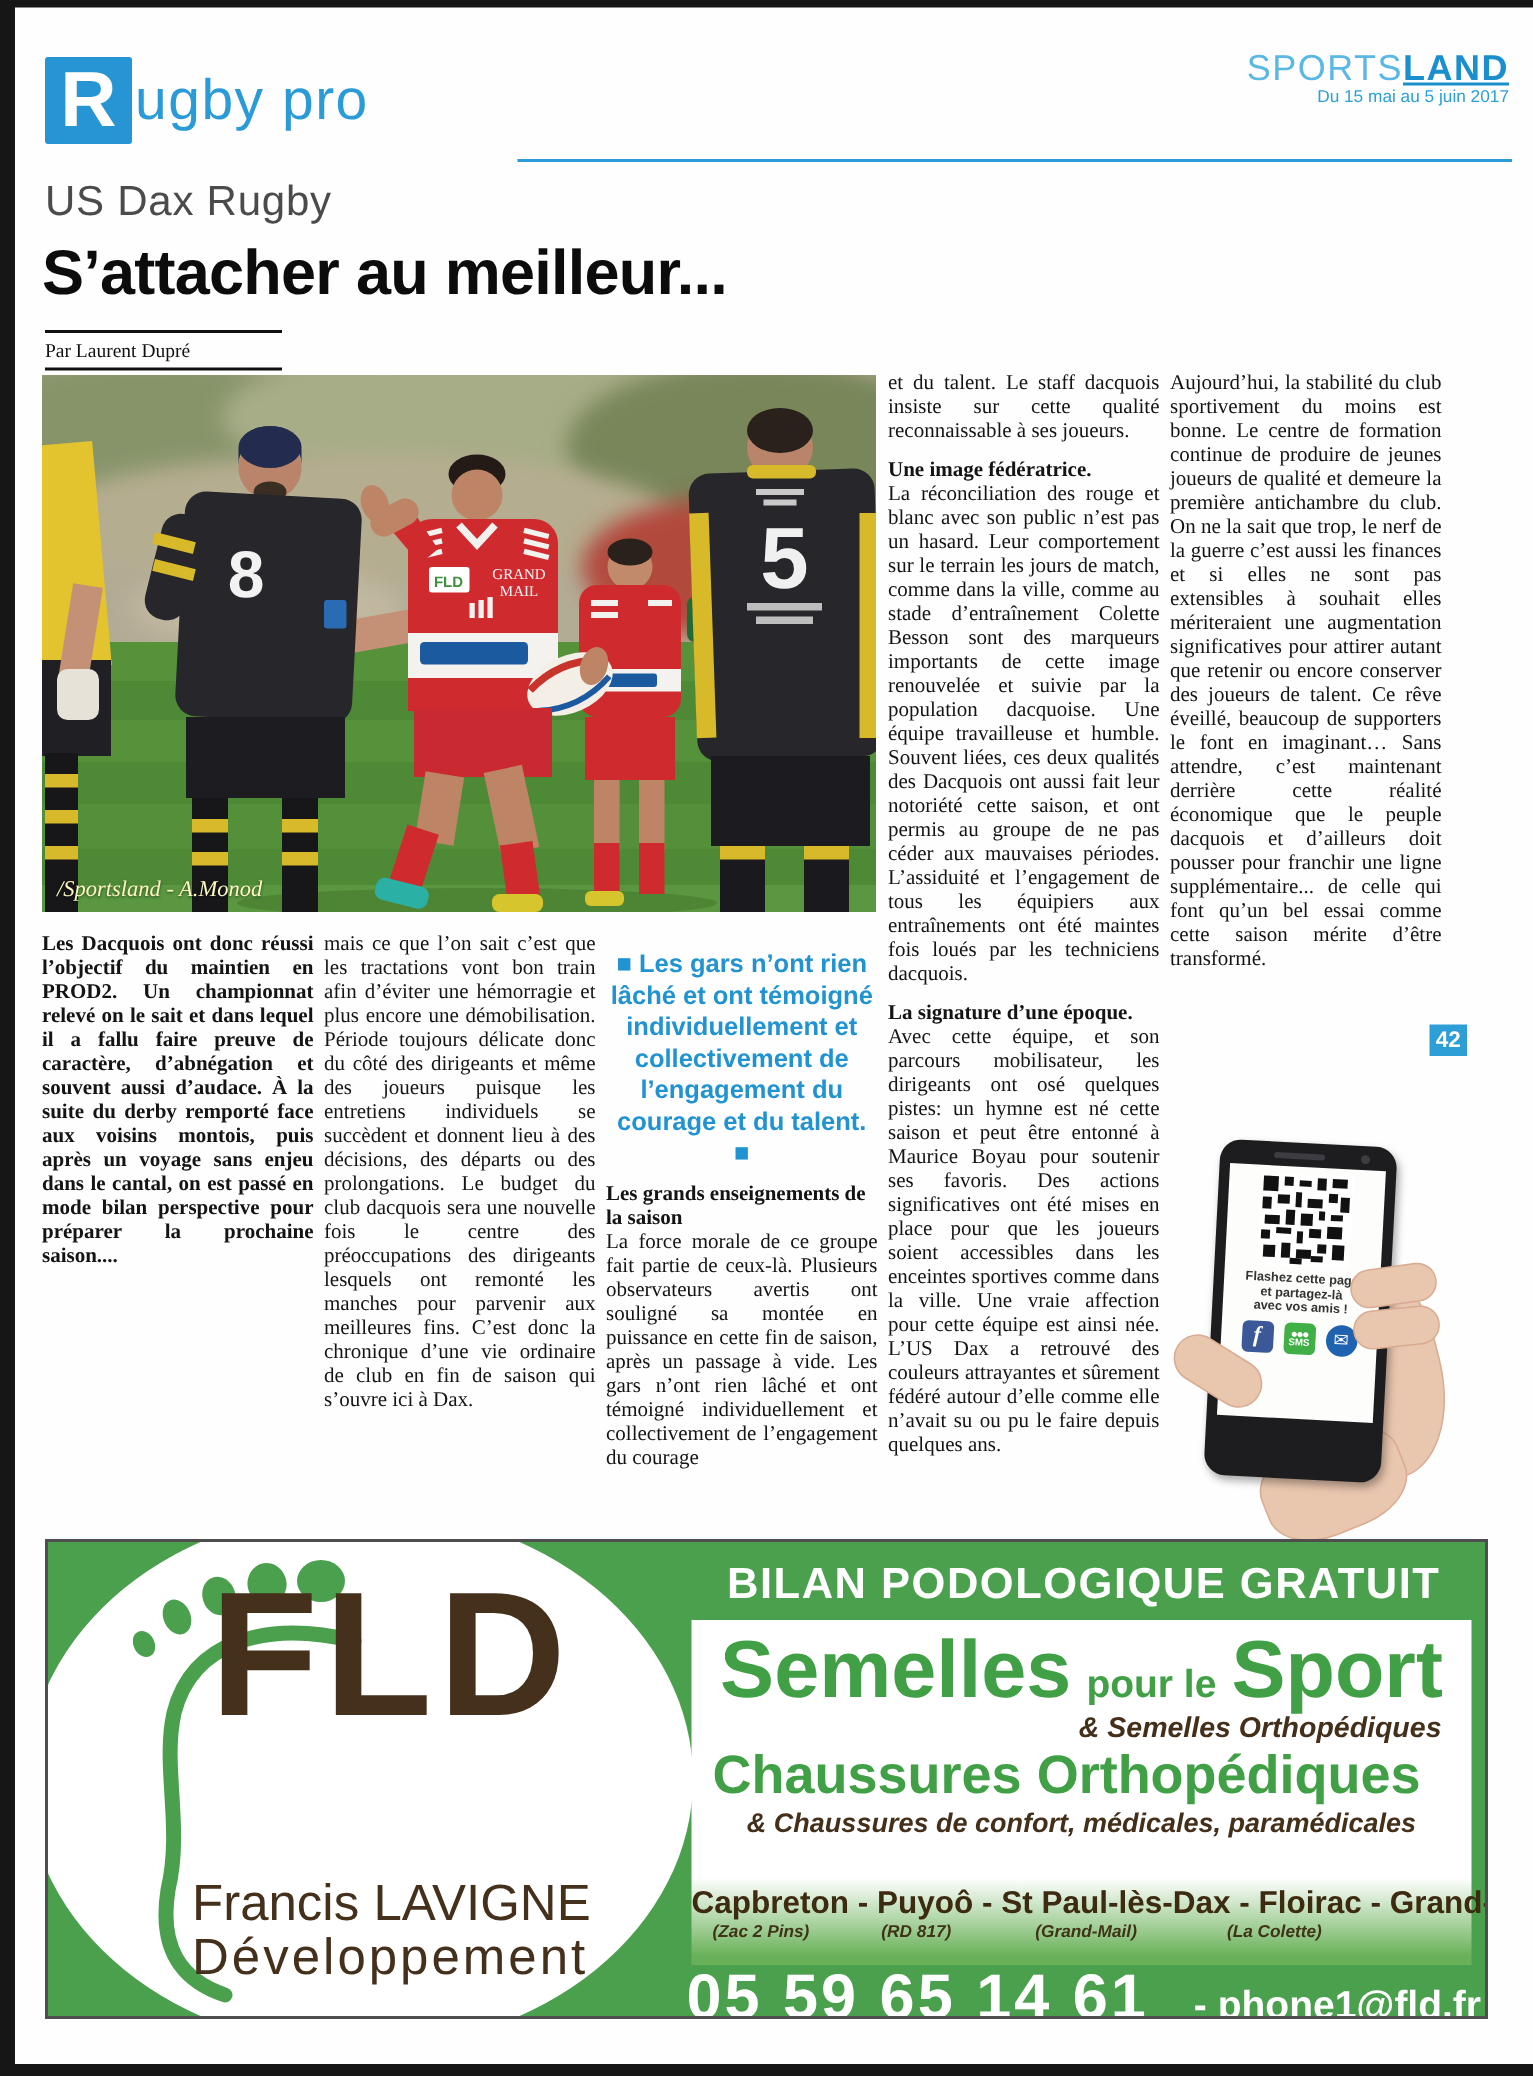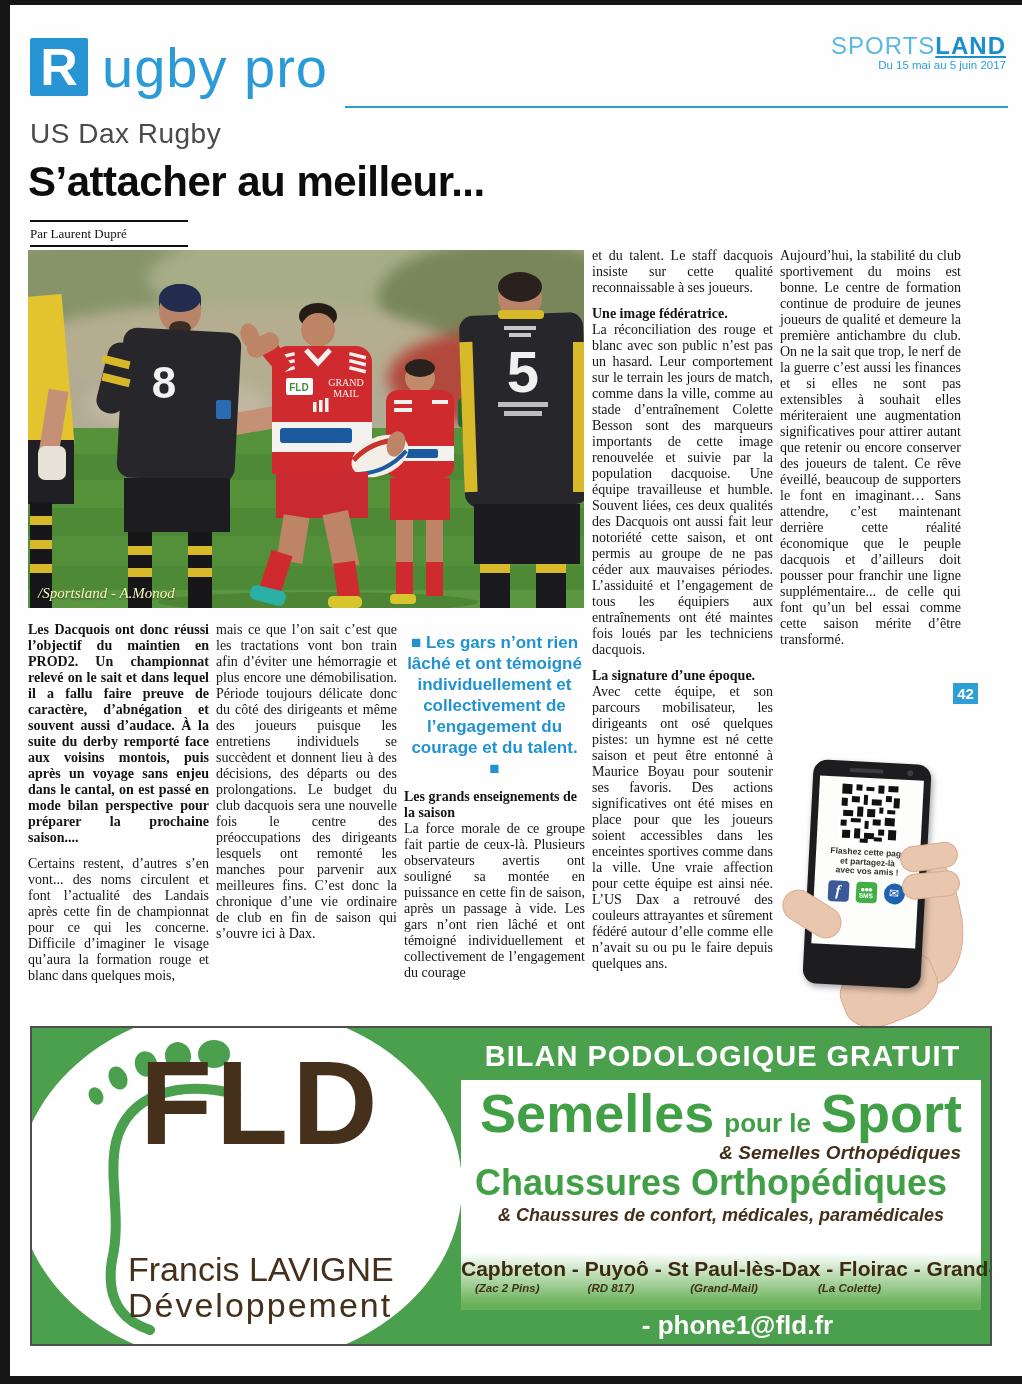--- a/index.html
+++ b/index.html
@@ -6,21 +6,21 @@
   .page{position:relative;width:1022px;height:1384px;background:#fefefe;overflow:hidden;
         font-family:"Liberation Sans",sans-serif;}
   .edge-left{position:absolute;left:0;top:0;width:10px;height:1384px;background:#161616;}
   .edge-top{position:absolute;left:0;top:0;width:1022px;height:5px;background:#161616;}
   .edge-bottom{position:absolute;left:0;top:1376px;width:1022px;height:8px;background:#161616;}
 
   
   .rp-wrap{position:absolute;left:30px;top:36px;height:62px;display:flex;align-items:center;}
   .rp-box{display:inline-flex;align-items:center;justify-content:center;width:58px;height:58px;
           background:#2795d3;color:#fff;font-size:52px;font-weight:bold;border-radius:2px;}
-  .rp-rest{color:#2a9bd6;font-size:56px;letter-spacing:1px;margin-left:14px;font-weight:500;}
+  .rp-rest{color:#2a9bd6;font-size:38px;letter-spacing:1px;margin-left:2px;font-weight:500;}
   .masthead{position:absolute;right:16px;top:34px;text-align:right;line-height:1;}
   .mh-light{color:#5bb7e3;font-size:24px;letter-spacing:1px;}
   .mh-bold{color:#1b8ecd;font-size:24px;font-weight:bold;letter-spacing:1px;text-decoration:underline;}
   .mh-date{color:#2a9fd8;font-size:11.5px;margin-top:2px;}
   .blue-rule{position:absolute;left:345px;top:106px;width:663px;height:2px;background:#2a9bd6;}
 
   .kicker{position:absolute;left:30px;top:118px;font-size:28px;color:#4b4b4b;letter-spacing:0.5px;}
   .headline{position:absolute;left:28px;top:158px;font-size:42px;font-weight:bold;color:#0c0c0c;
             letter-spacing:-0.5px;}
   .byline{position:absolute;left:30px;top:220px;width:158px;border-top:2px solid #111;
@@ -283,21 +283,20 @@
         <rect x="508" y="314" width="30" height="44" fill="#1a1a1e"></rect>
         <rect x="452" y="314" width="30" height="9" fill="#d8b92a"></rect>
         <rect x="508" y="314" width="30" height="9" fill="#d8b92a"></rect>
       </g>
     </svg>
     <div class="photo-credit">/Sportsland - A.Monod</div>
   </div>
 
   <div class="col col-a">
     <p class="lead">Les Dacquois ont donc réussi l’objectif du maintien en PROD2. Un championnat relevé on le sait et dans lequel il a fallu faire preuve de caractère, d’abnégation et souvent aussi d’audace. À la suite du derby remporté face aux voisins montois, puis après un voyage sans enjeu dans le cantal, on est passé en mode bilan perspective pour préparer la prochaine saison....</p>
-    <p>Certains restent, d’autres s’en vont... des noms circulent et font l’actualité des Landais après cette fin de championnat pour ce qui les concerne. Difficile d’imaginer le visage qu’aura la formation rouge et blanc dans quelques mois,</p>
   </div>
 
   <div class="col col-b">
     <p>mais ce que l’on sait c’est que les tractations vont bon train afin d’éviter une hémorragie et plus encore une démobilisation. Période toujours délicate donc du côté des dirigeants et même des joueurs puisque les entretiens individuels se succèdent et donnent lieu à des décisions, des départs ou des prolongations. Le budget du club dacquois sera une nouvelle fois le centre des préoccupations des dirigeants lesquels ont remonté les manches pour parvenir aux meilleures fins. C’est donc la chronique d’une vie ordinaire de club en fin de saison qui s’ouvre ici à Dax.</p>
   </div>
 
   <div class="col col-c">
     <p class="pullquote">■ Les gars n’ont rien lâché et ont témoigné individuellement et collectivement de l’engagement du courage et du talent. ■</p>
     <p class="subhead">Les grands enseignements de la saison</p>
     <p style="margin-top:0">La force morale de ce groupe fait partie de ceux-là. Plusieurs observateurs avertis ont souligné sa montée en puissance en cette fin de saison, après un passage à vide. Les gars n’ont rien lâché et ont témoigné individuellement et collectivement de l’engagement du courage</p>
@@ -408,17 +407,18 @@
       <div class="ad-band">
         <div class="ad-locs">Capbreton - Puyoô - St Paul-lès-Dax - Floirac - Grand-Sud-Ouest</div>
         <div class="ad-locs-sub">
           <span>(Zac 2 Pins)</span>
           <span>(RD 817)</span>
           <span>(Grand-Mail)</span>
           <span>(La Colette)</span>
         </div>
       </div>
       <div class="ad-phone-row">
+        <span class="ad-phone">05 59 65 14 61</span>
         <span class="ad-mail">- phone1@fld.fr</span>
       </div>
     </div>
   </div>
 </div>
 
 </body></html>

